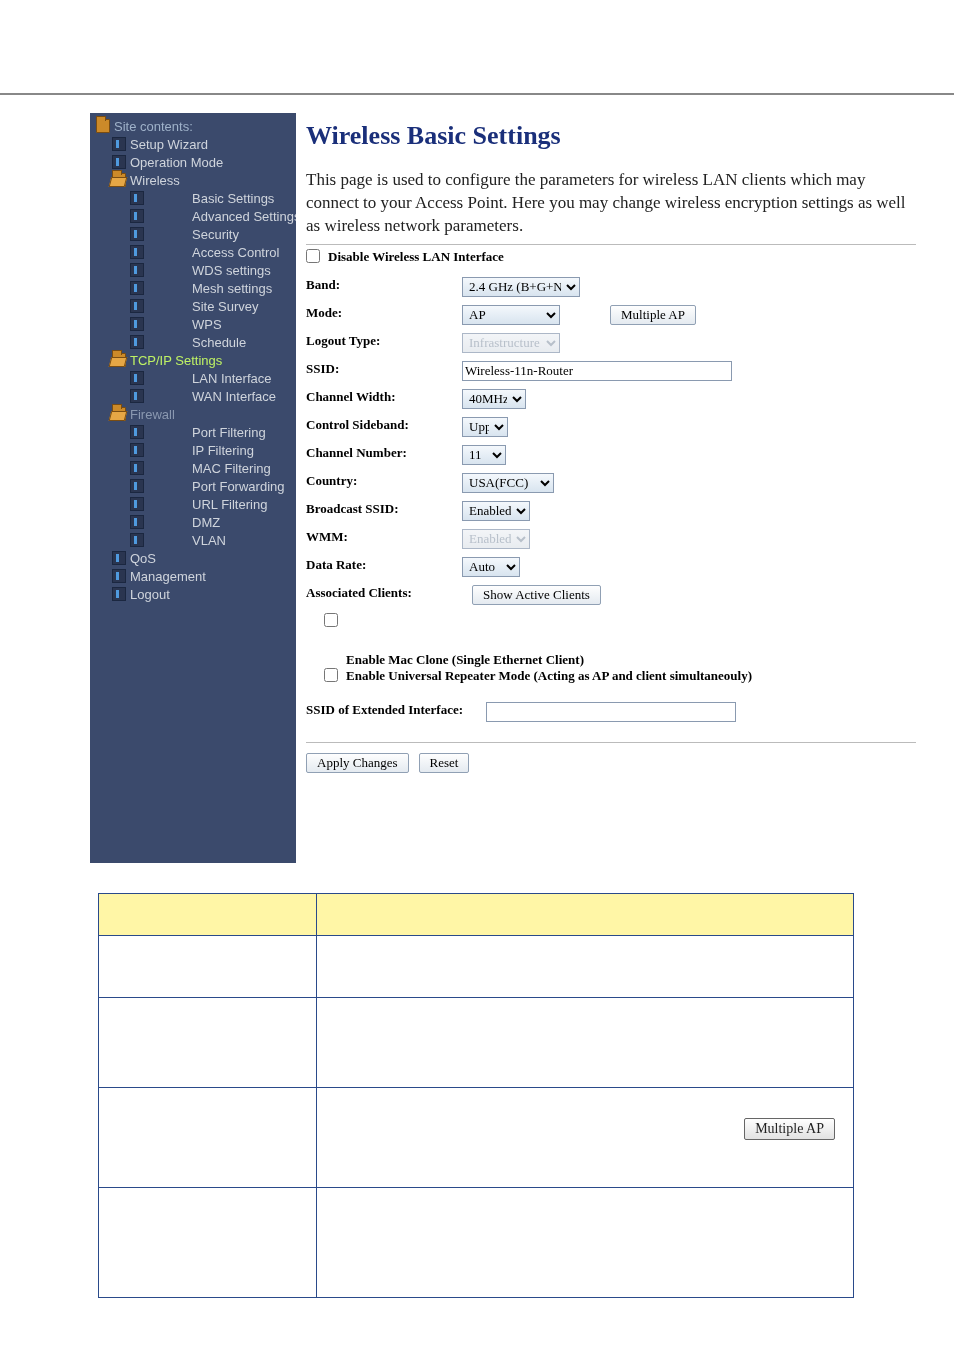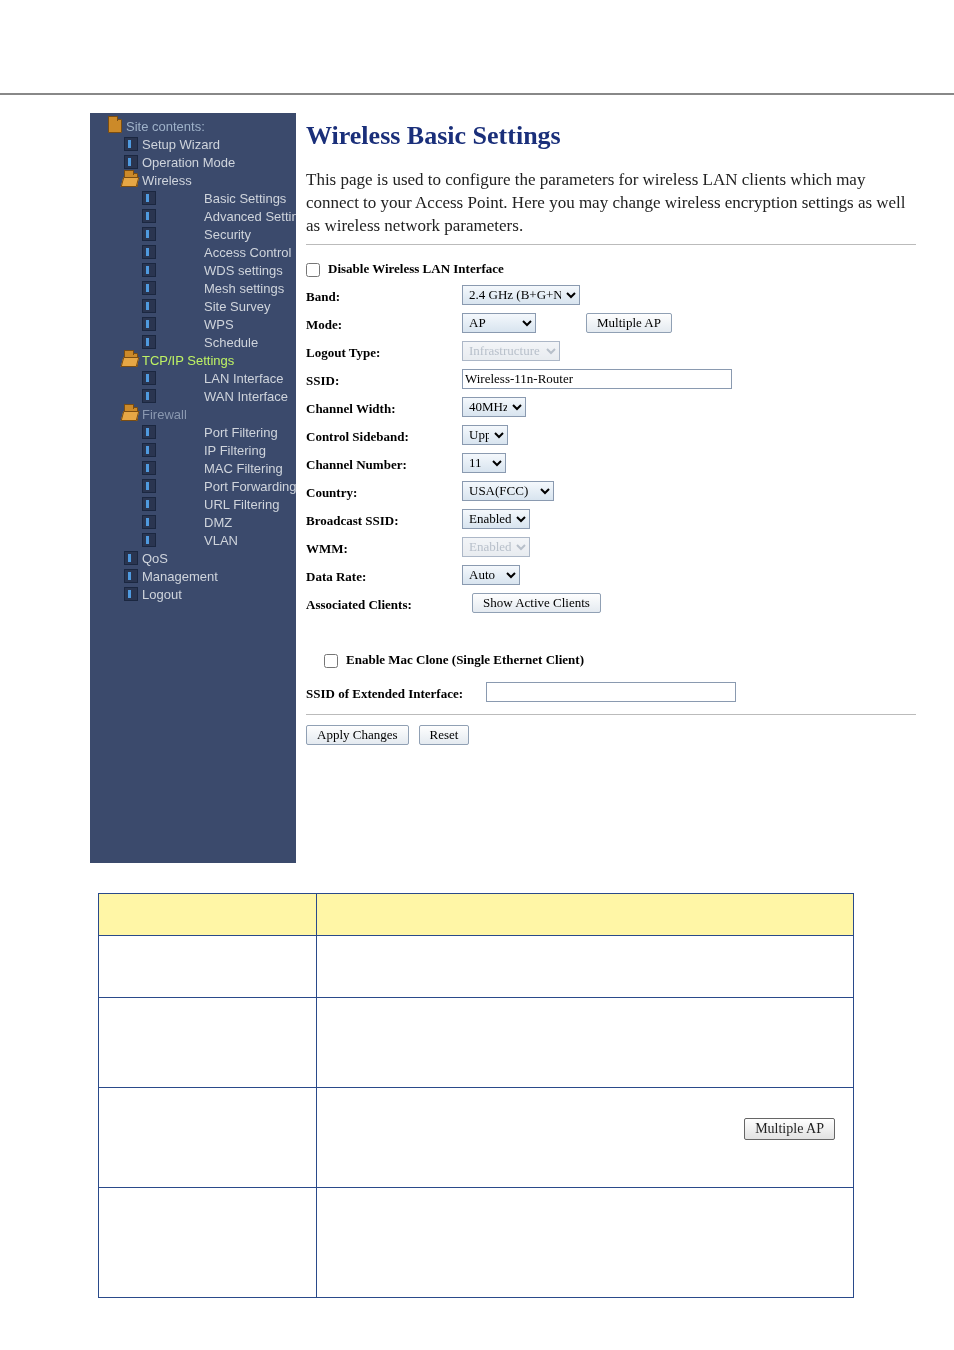--- a/index.html
+++ b/index.html
@@ -13,21 +13,21 @@
   .top-spacer { height: 95px; border-bottom: 2px solid #888; margin-bottom: 18px; }
   .ui-wrap { display: flex; padding-left: 90px; }
   
   .sidebar {
     width: 206px;
     background: linear-gradient(#3c4a6a, #4a5b7e 50%, #3c4a6a);
     background: #3b4a6c;
     font-family: Arial, sans-serif;
     font-size: 13px;
     color: #cfd4dc;
-    padding: 4px 0 260px 12px;
+    padding: 4px 0 260px 0;
   }
   .nav-row { display:flex; align-items:center; height:18px; padding-left:4px; white-space:nowrap; }
   .nav-row.lvl0 { padding-left: 6px; }
   .nav-row.lvl1 { padding-left: 22px; }
   .nav-row.lvl2 { padding-left: 40px; gap: 44px; }
   .nav-row .icon { width:14px; height:14px; margin-right:4px; display:inline-block; flex-shrink:0; }
   .icon-page { background:#2a3550; border:1px solid #1b2740; position:relative; }
   .icon-page::before { content:""; position:absolute; left:3px; top:2px; width:3px; height:8px; background:#4f9adf; }
   .icon-folder { background:#cc8a29; border:1px solid #7a4d12; border-radius:1px; position:relative; }
   .icon-folder::before { content:""; position:absolute; left:-1px; top:-4px; width:8px; height:4px; background:#cc8a29; border:1px solid #7a4d12; border-bottom:none; }
@@ -43,21 +43,21 @@
   }
   h1.title {
     font-family: "Times New Roman", serif;
     color:#1a2f7a;
     font-size:26px;
     font-weight:bold;
     margin:0 0 18px 0;
   }
   .intro { font-size:17px; color:#222; line-height:1.35; max-width:610px; }
   .hr { border-top:1px solid #bbb; margin:6px 0 4px 0; max-width:610px; }
-  .form-row { display:flex; align-items:flex-end; min-height:28px; font-size:13px; }
+  .form-row { display:flex; align-items:flex-start; min-height:28px; font-size:13px; }
   .form-row .label { width:156px; font-weight:bold; }
   .form-row.chk .label { width:auto; font-weight:bold; margin-left:6px; }
   input[type=checkbox] { width:14px; height:14px; margin:0; }
   select, input[type=text] {
     font-family:"Times New Roman",serif;
     font-size:13px;
     background:#fff;
     border:1px solid #8a9ab0;
     height:20px;
     padding:0 2px;
@@ -233,21 +233,21 @@
       <span class="label" style="margin-left:8px;">Disable Wireless LAN Interface</span>
     </div>
 
     <div class="form-row">
       <span class="label">Band:</span>
       <select style="width:118px"><option>2.4 GHz (B+G+N)</option></select>
     </div>
 
     <div class="form-row">
       <span class="label">Mode:</span>
-      <select style="width:74px"><option>AP</option></select>
+      <select style="width:98px"><option>AP</option></select>
       <span style="width:50px"></span>
       <button class="btn">Multiple AP</button>
     </div>
 
     <div class="form-row">
       <span class="label">Logout Type:</span>
       <select style="width:98px" class="disabled" disabled=""><option>Infrastructure</option></select>
     </div>
 
     <div class="form-row">
@@ -294,20 +294,24 @@
       <span class="label">Associated Clients:</span>
       <span style="width:10px"></span>
       <button class="btn">Show Active Clients</button>
     </div>
 
     <div class="form-row chk" style="margin-left:18px;">
       <input type="checkbox" style="">
       <span class="label" style="margin-left:8px;margin-top:39px;">Enable Mac Clone (Single Ethernet Client)</span>
     </div>
 
+    <div class="form-row chk" style="margin-left:18px;">
+      <input type="checkbox" style="">
+      <span class="label" style="margin-left:8px;">Enable Universal Repeater Mode (Acting as AP and client simultaneouly)</span>
+    </div>
 
     <div class="form-row" style="margin-top:6px;">
       <span class="label" style="width:180px">SSID of Extended Interface:</span>
       <input type="text" style="width: 250px;" value="">
     </div>
 
     <div class="hr" style="margin-top:12px;"></div>
 
     <div class="btn-row">
       <button class="btn">Apply Changes</button>

